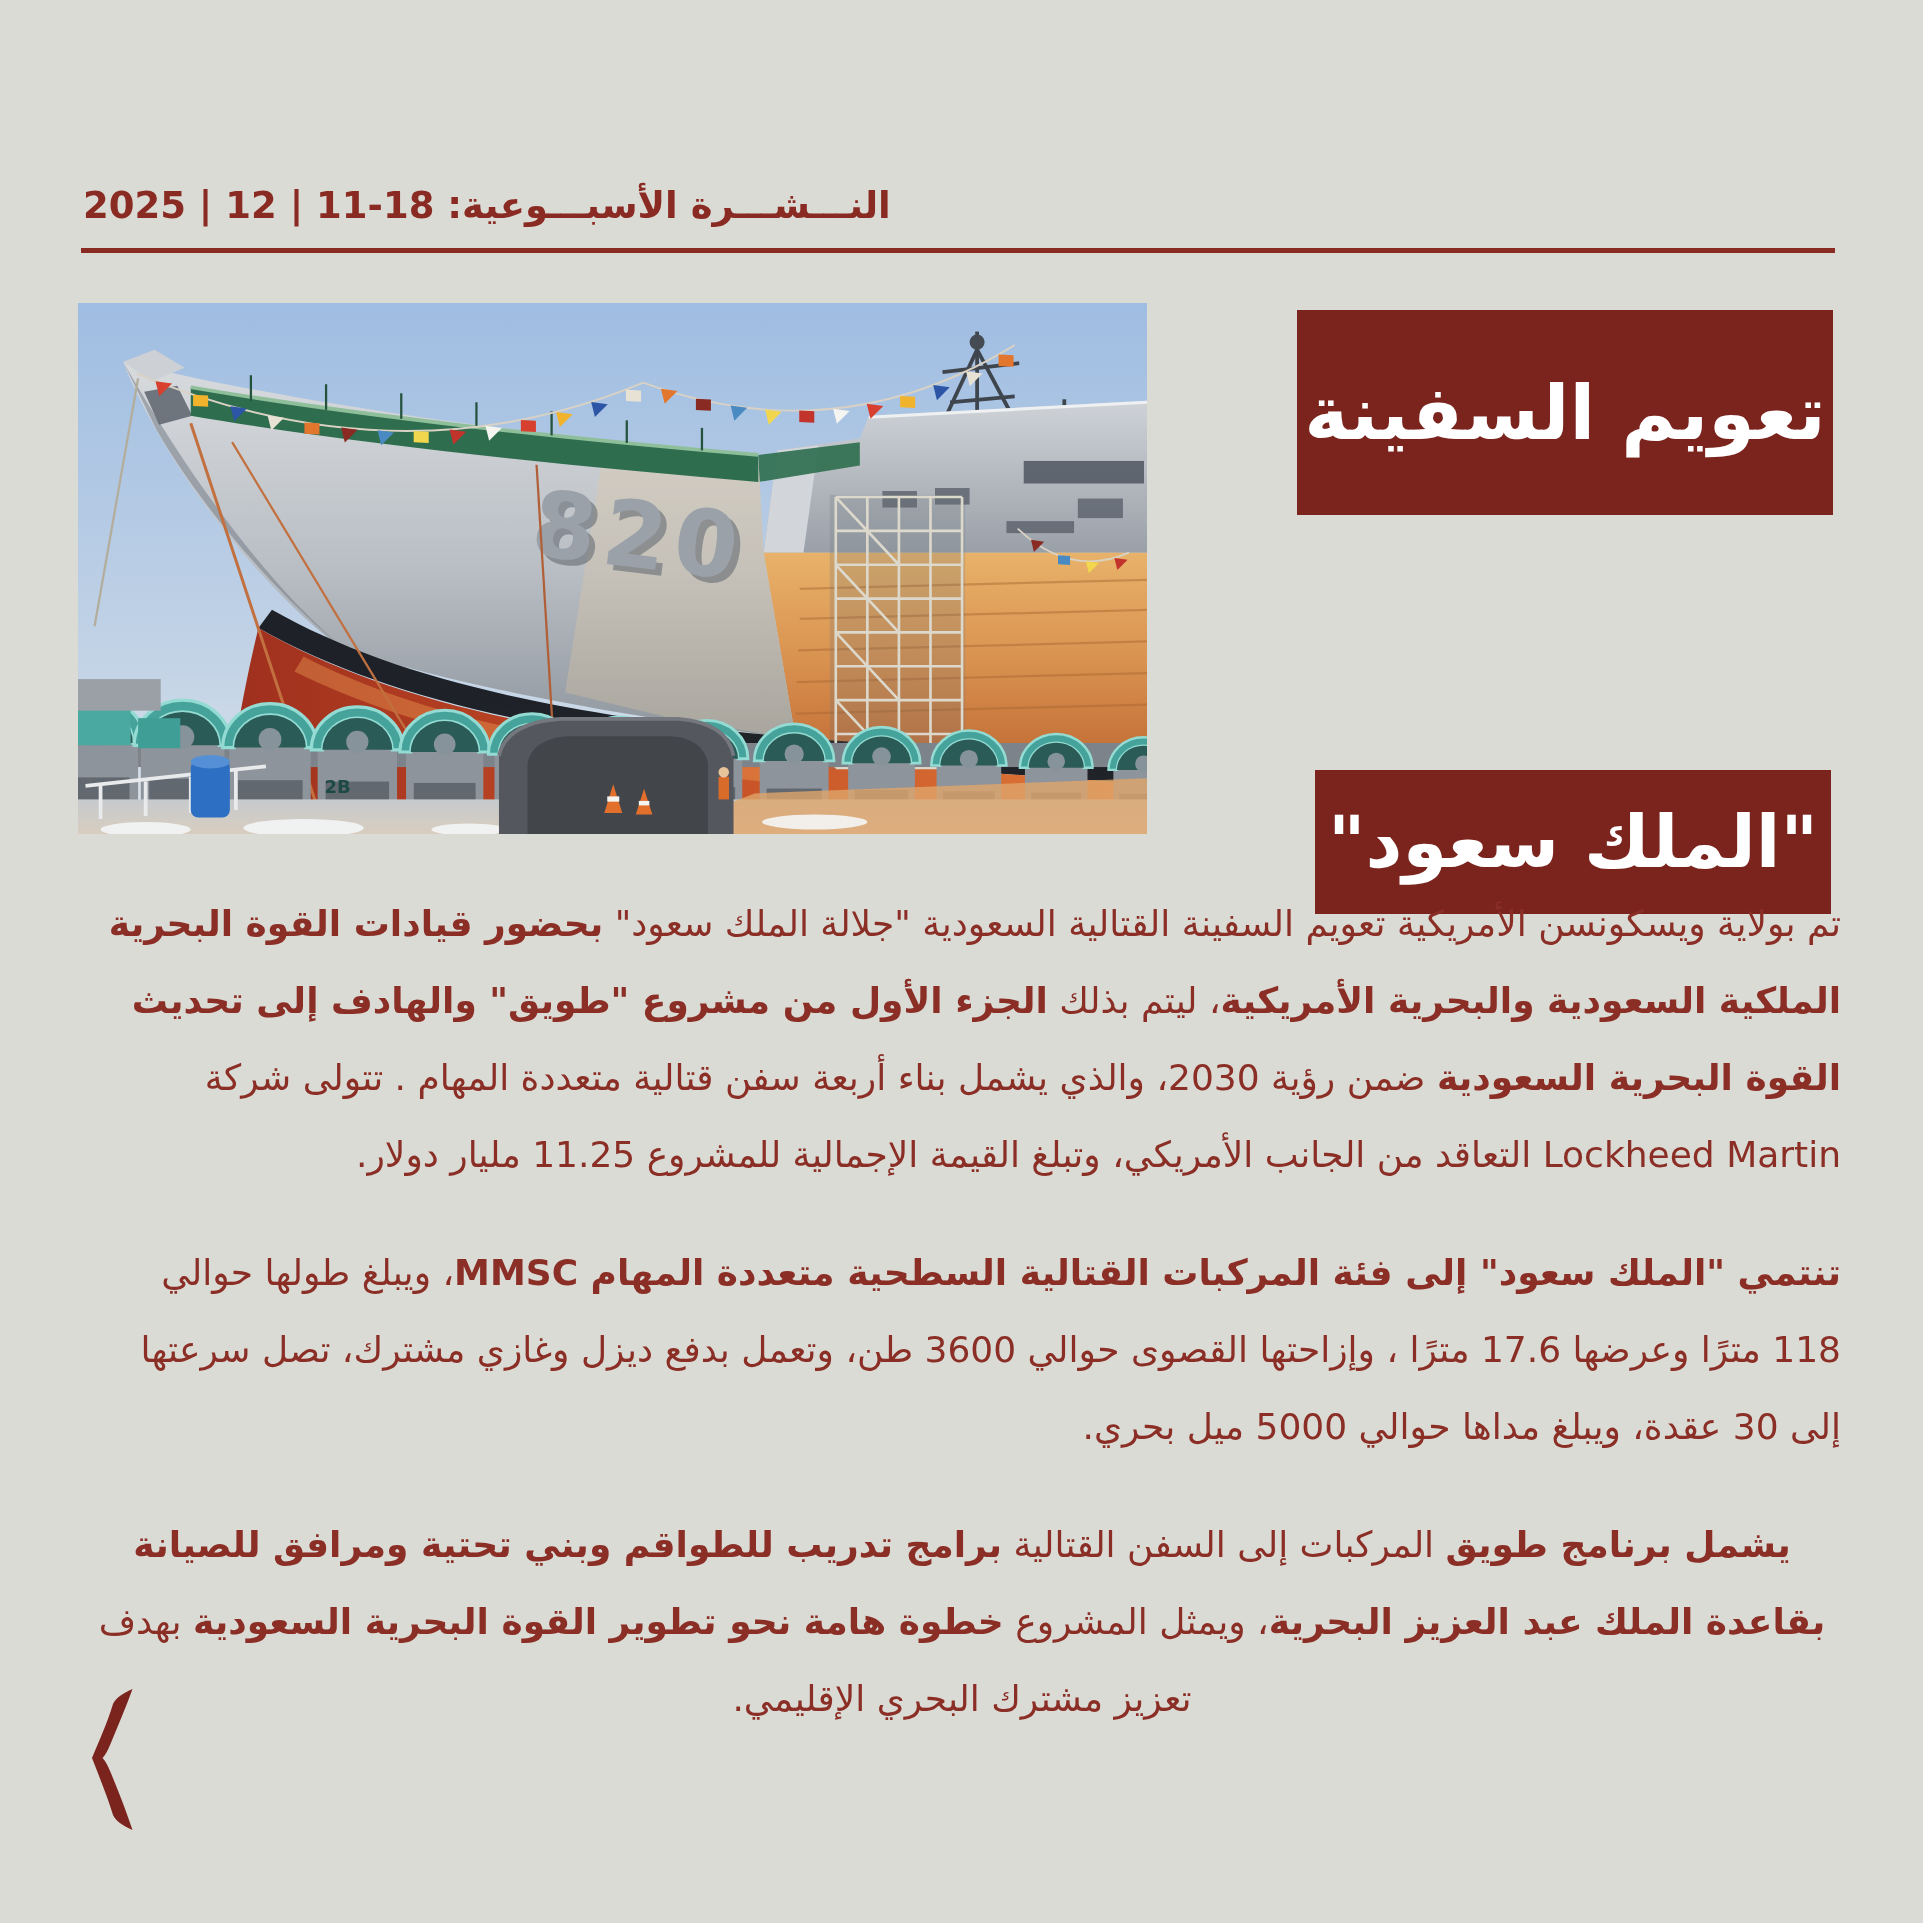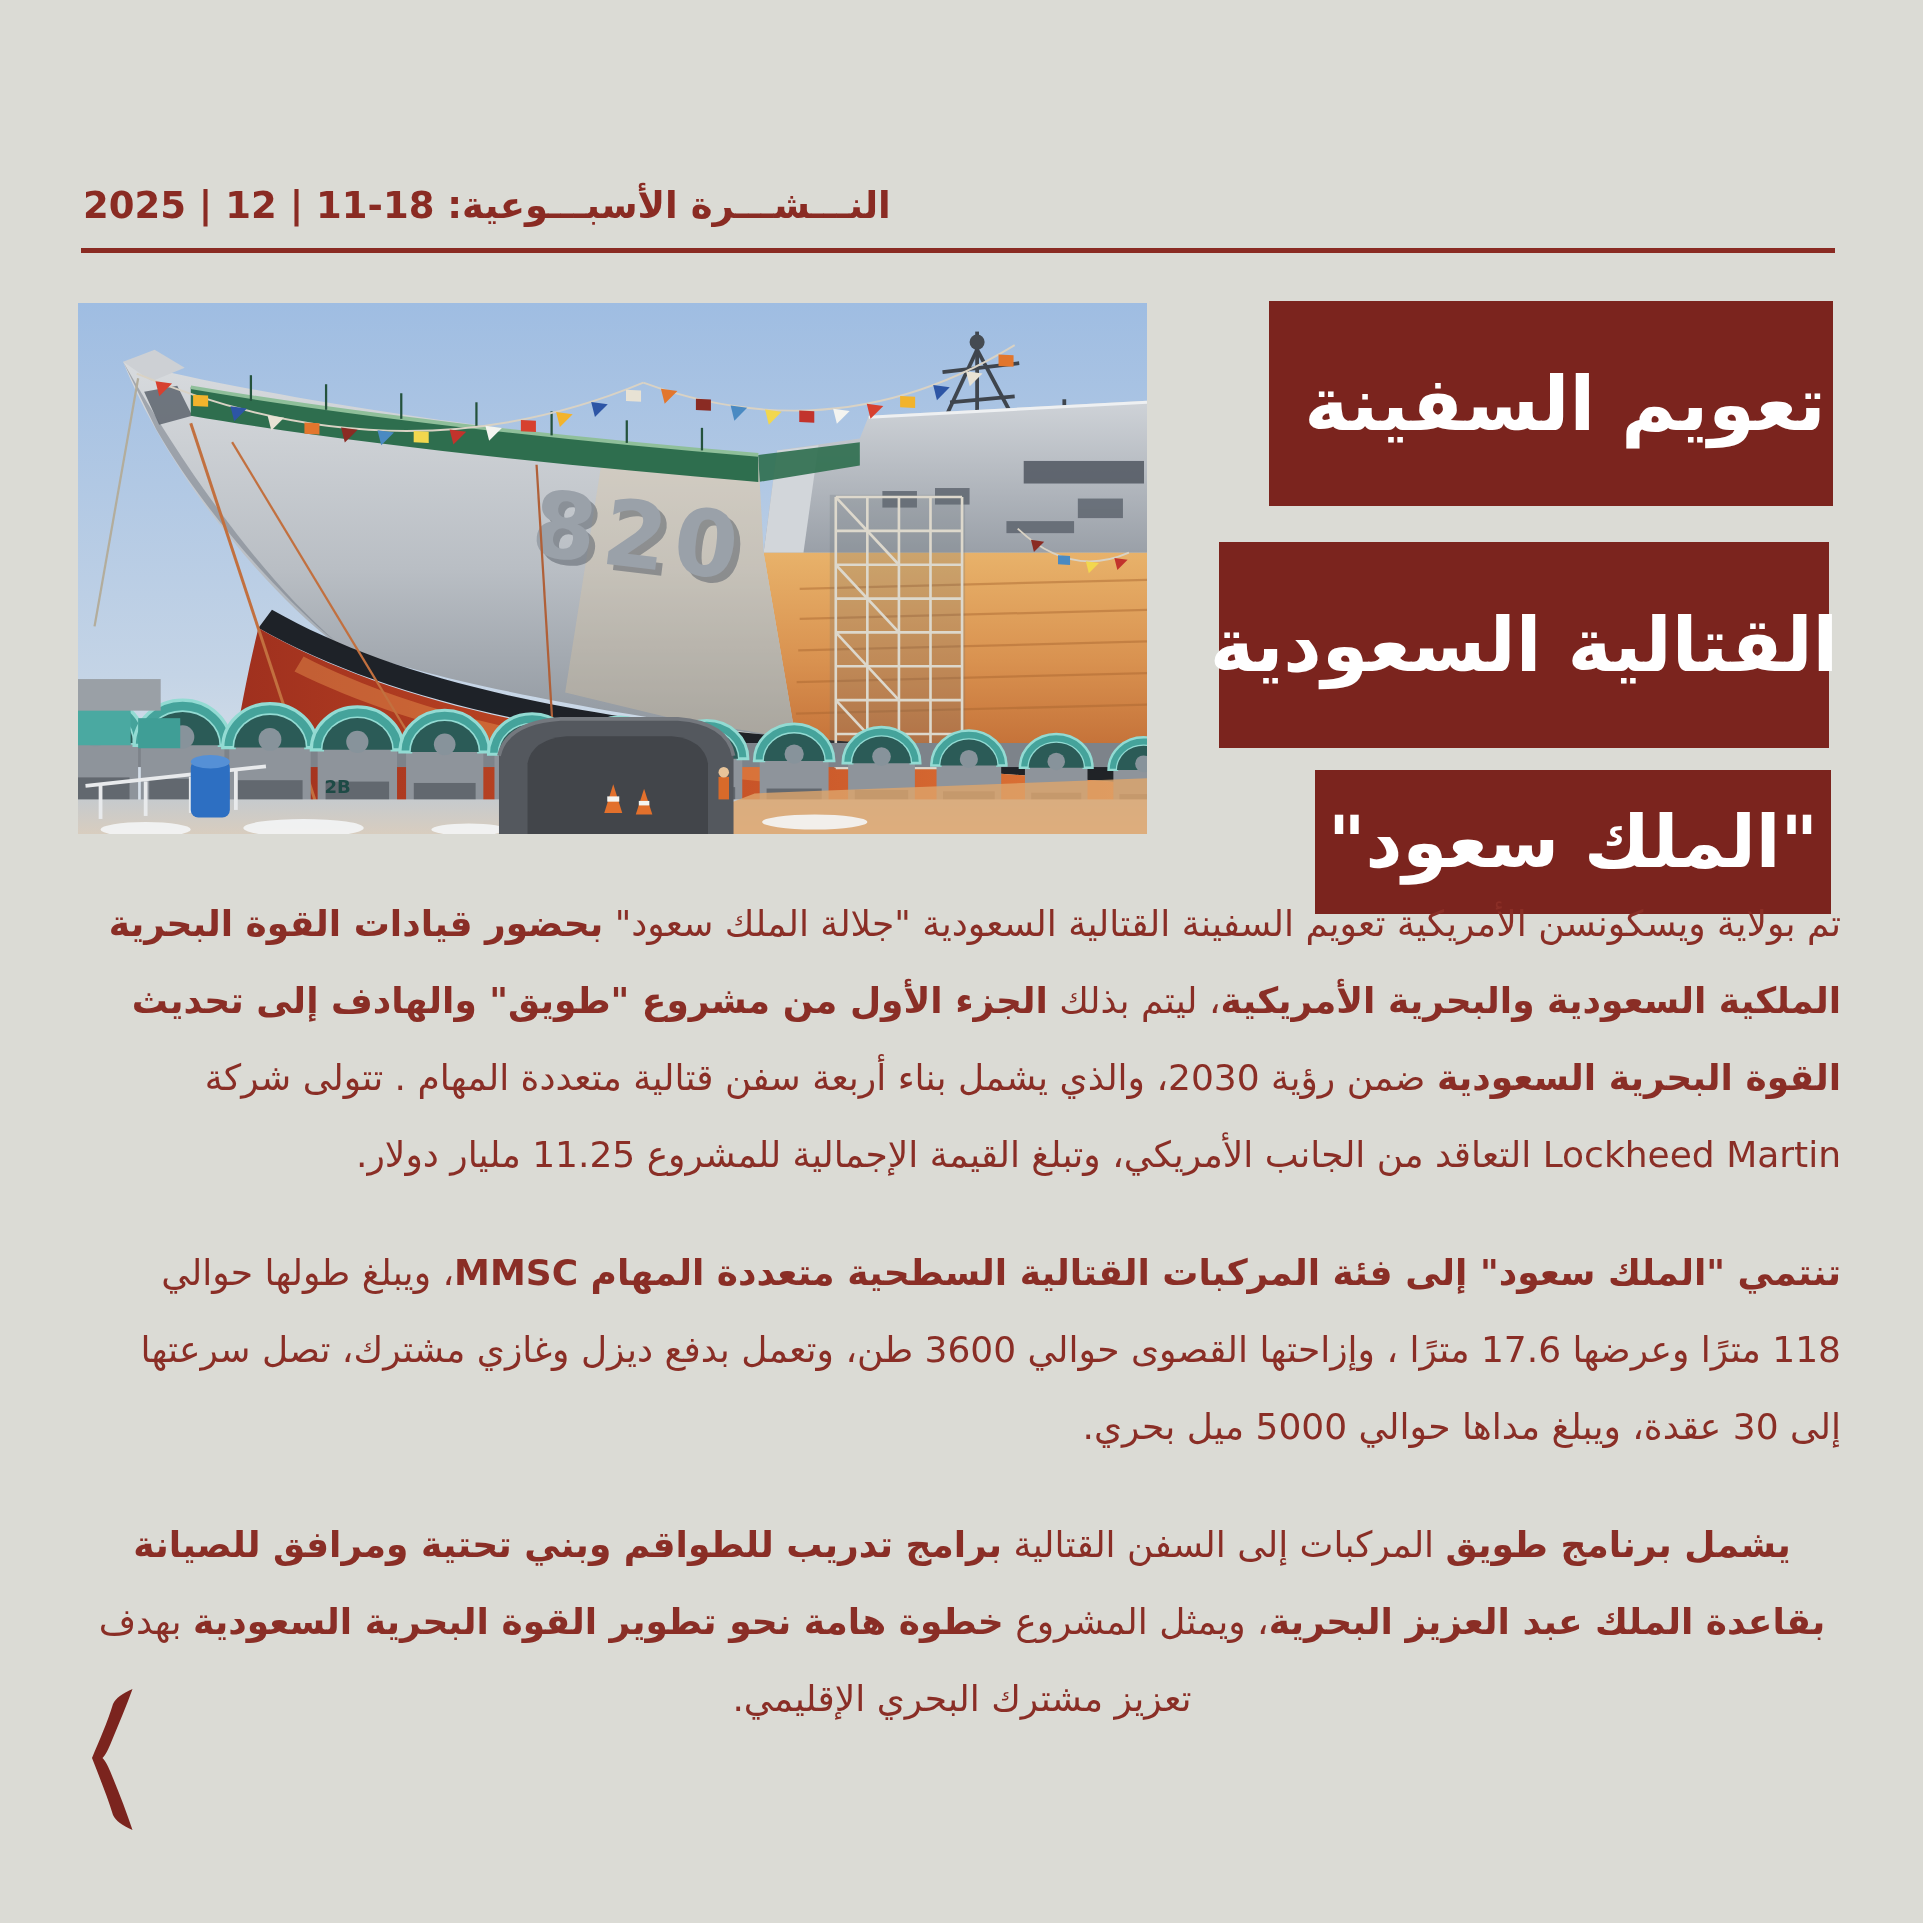--- a/index.html
+++ b/index.html
@@ -22,21 +22,21 @@
   .rule{position:absolute;top:248px;left:81px;width:1754px;height:5.3px;background:#8A2B23;}
   .photo{
     position:absolute;left:78px;top:303px;width:1069px;height:531px;overflow:hidden;background:#a9c4e4;
   }
   .photo svg{display:block;width:100%;height:100%;}
   .tblock{
     position:absolute;background:#7B241E;color:#FFFFFF;
     display:flex;align-items:center;justify-content:center;
     direction:rtl;font-weight:bold;white-space:nowrap;
   }
-  .b1{top:301px;right:91px;width:536px;height:205px;font-size:75px;padding-left:28px;}
+  .b1{top:310px;right:91px;width:536px;height:205px;font-size:75px;}
   .b2{top:542px;right:95px;width:610px;height:206px;font-size:75px;}
   .b3{top:770px;right:93px;width:516px;height:144px;font-size:72px;}
   .body-text{
     position:absolute;top:885px;left:83px;right:83px;
     direction:rtl;color:#8A2E26;font-size:36px;line-height:77px;
   }
   .para{margin:0 0 41px 0;text-align:right;}
   .para.centered{text-align:center;}
   .para b{font-weight:bold;}
   .bracket{position:absolute;left:89px;top:1686px;width:48px;height:147px;}
@@ -342,23 +342,20 @@
         <polygon points="1267.625,314.9375 1285.225,317.3375 1271.625,330.9375" fill="#8a2b23"></polygon>
         <polygon points="1303.625,335.4375 1319.625,336.2375 1319.625,348.2375 1303.625,347.4375" fill="#4a8ac2"></polygon>
         <polygon points="1340.625,343.4375 1358.225,345.8375 1344.625,359.4375" fill="#f2d74e"></polygon>
         <polygon points="1378.625,338.9375 1396.225,341.3375 1382.625,354.9375" fill="#c2332c"></polygon>
       </svg>
   </div>
 
   <div class="tblock b1">
     <span>تعويم السفينة</span>
   </div>
-  <div class="tblock b2">
-    <span>القتالية السعودية</span>
-  </div>
   <div class="tblock b3">
     <span>"الملك سعود"</span>
   </div>
 
   <main class="body-text">
     <p class="para" dir="rtl"><span>تم بولاية ويسكونسن الأمريكية تعويم السفينة القتالية السعودية "جلالة الملك سعود" </span><b>بحضور قيادات القوة البحرية الملكية السعودية والبحرية الأمريكية</b><span>، ليتم بذلك </span><b>الجزء الأول من مشروع "طويق" والهادف إلى تحديث القوة البحرية السعودية</b><span> ضمن رؤية 2030، والذي يشمل بناء أربعة سفن قتالية متعددة المهام . تتولى شركة Lockheed Martin التعاقد من الجانب الأمريكي، وتبلغ القيمة الإجمالية للمشروع 11.25 مليار دولار.</span></p>
     <p class="para" dir="rtl"><b>تنتمي "الملك سعود" إلى فئة المركبات القتالية السطحية متعددة المهام MMSC</b><span>، ويبلغ طولها حوالي 118 مترًا وعرضها 17.6 مترًا ، وإزاحتها القصوى حوالي 3600 طن، وتعمل بدفع ديزل وغازي مشترك، تصل سرعتها إلى 30 عقدة، ويبلغ مداها حوالي 5000 ميل بحري.</span></p>
     <p class="para centered" dir="rtl"><b>يشمل برنامج طويق</b><span> المركبات إلى السفن القتالية </span><b>برامج تدريب للطواقم وبني تحتية ومرافق للصيانة بقاعدة الملك عبد العزيز البحرية</b><span>، ويمثل المشروع </span><b>خطوة هامة نحو تطوير القوة البحرية السعودية</b><span> بهدف تعزيز مشترك البحري الإقليمي.</span></p>
   </main>
 

